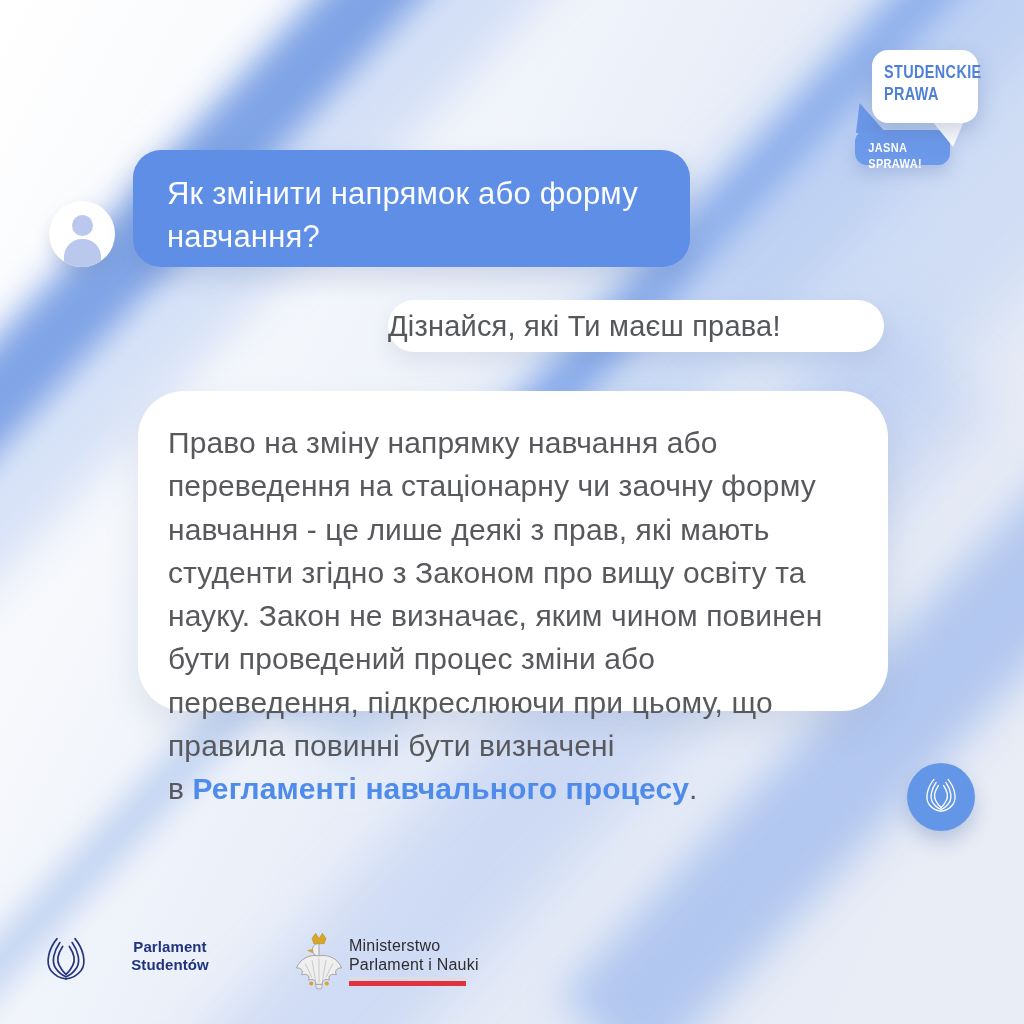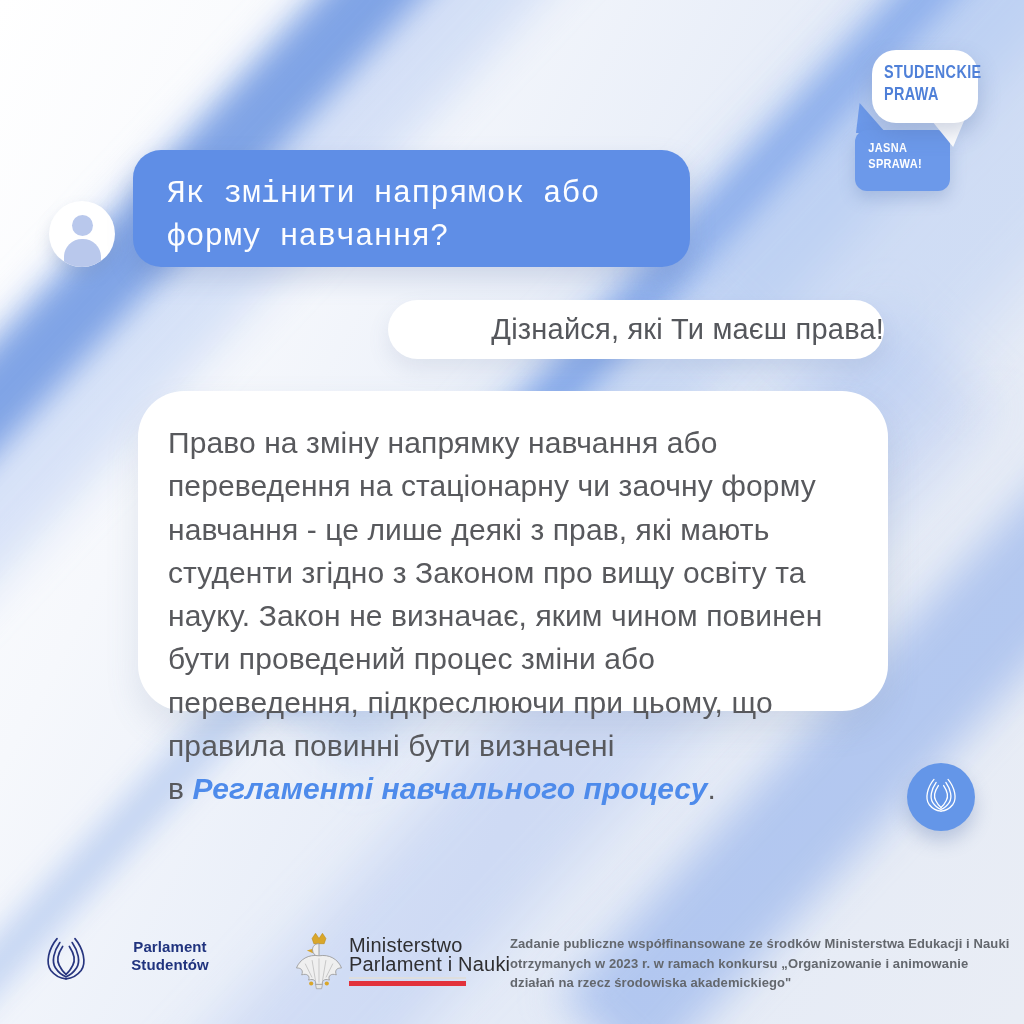--- a/index.html
+++ b/index.html
@@ -13,62 +13,62 @@
   .s1{left:176px;top:205px;width:1700px;height:76px;background:rgba(108,150,226,.82);}
   .s1b{left:205px;top:235px;width:1700px;height:170px;background:rgba(140,172,234,.30);filter:blur(22px);}
   .s2{left:788px;top:145px;width:1500px;height:46px;background:rgba(116,158,232,.78);}
   .s2b{left:815px;top:170px;width:1500px;height:150px;background:rgba(150,182,240,.33);filter:blur(24px);}
   .s3{left:1012px;top:600px;width:1200px;height:120px;background:rgba(128,164,234,.50);filter:blur(20px);}
   .s4{left:430px;top:905px;width:1500px;height:150px;background:rgba(142,172,236,.25);filter:blur(26px);}
   .s5{left:78px;top:878px;width:900px;height:42px;background:rgba(118,158,230,.35);filter:blur(14px);}
   .s6{left:1000px;top:110px;width:700px;height:280px;background:rgba(168,194,242,.35);filter:blur(30px);}
 
   
-  .badge-white{position:absolute;left:872px;top:50px;width:106px;height:73px;background:#ffffff;border-radius:24px;
+  .badge-white{position:absolute;left:872px;top:50px;width:106px;height:73px;background:#ffffff;border-radius:16px;
     box-shadow:0 10px 22px rgba(80,100,150,.28);z-index:6;}
   .badge-tail{position:absolute;left:932px;top:121px;width:32px;height:26px;background:#ffffff;
     clip-path:polygon(0 0,100% 0,66% 100%);z-index:6;}
   .badge-text{display:block;padding:11px 0 0 15px;font-size:18px;font-weight:700;color:#4f80d8;
     line-height:22px;letter-spacing:.5px;transform:scaleX(.8);transform-origin:left top;white-space:nowrap;}
-  .jasna{position:absolute;left:855px;top:130px;width:95px;height:61px;background:#6c99ea;border-radius:12px;
+  .jasna{position:absolute;left:855px;top:130px;width:95px;height:35px;background:#6c99ea;border-radius:12px;
     box-shadow:0 8px 16px rgba(80,110,170,.25);z-index:5;}
   .jasna-tail{position:absolute;left:856px;top:103px;width:30px;height:30px;background:#6c99ea;
     clip-path:polygon(12% 0,0 100%,100% 100%);z-index:4;}
   .jasna-text{display:block;padding:10px 0 0 15px;font-size:12.5px;font-weight:700;color:#ffffff;
     line-height:16px;letter-spacing:.4px;transform:scaleX(.88);transform-origin:left top;white-space:nowrap;}
 
   
   .avatar{position:absolute;left:49px;top:201px;width:66px;height:66px;border-radius:50%;background:#ffffff;
     box-shadow:0 8px 16px rgba(90,110,150,.18);overflow:hidden;}
   .avatar .head{position:absolute;left:23px;top:14px;width:21px;height:21px;border-radius:50%;background:#b9c8ec;}
   .avatar .body{position:absolute;left:15px;top:38px;width:37px;height:34px;border-radius:18px 18px 4px 4px;background:#b9c8ec;}
 
   .q-bubble{position:absolute;left:133px;top:150px;width:557px;height:117px;background:#5f8ee6;border-radius:28px;
     box-shadow:0 12px 26px rgba(90,115,170,.22);}
-  .q-bubble p{margin:0;padding:22px 18px 0 34px;font-size:31px;color:#fcfdff;line-height:43px;letter-spacing:.2px;font-family:Liberation Mono, monospace;}
+  .q-bubble p{margin:0;padding:22px 18px 0 34px;font-size:31px;color:#fcfdff;line-height:43px;letter-spacing:.2px;}
 
-  .teaser{position:absolute;left:388px;top:300px;width:496px;height:59px;background:#ffffff;border-radius:33px;
-    box-shadow:0 10px 22px rgba(90,110,150,.12);display:flex;align-items:center;justify-content:flex-end;}
+  .teaser{position:absolute;left:388px;top:300px;width:496px;height:52px;background:#ffffff;border-radius:33px;
+    box-shadow:0 10px 22px rgba(90,110,150,.12);display:flex;align-items:center;justify-content:flex-start;}
   .teaser p{margin:0;font-size:29px;color:#55575c;letter-spacing:.2px;}
 
   .a-bubble{position:absolute;left:138px;top:391px;width:750px;height:320px;background:#ffffff;border-radius:46px;
     box-shadow:0 16px 34px rgba(90,110,150,.14);}
   .a-bubble p{margin:0;padding:30px 42px 0 30px;font-size:30px;color:#58595d;line-height:43.3px;letter-spacing:.1px;}
-  .a-link{color:#4e8beb;font-weight:700;text-decoration:none;font-style:italic;}
+  .a-link{color:#4e8beb;font-weight:700;text-decoration:none;}
 
   .blue-seal{position:absolute;left:907px;top:763px;width:68px;height:68px;border-radius:50%;background:#6496e8;
     box-shadow:0 10px 18px rgba(80,110,170,.30);display:flex;align-items:center;justify-content:center;}
   .blue-seal svg{width:44px;height:44px;color:#ffffff;}
 
   
   .psrp-logo{position:absolute;left:38px;top:932px;width:56px;height:58px;color:#27357f;}
   .psrp-text{position:absolute;left:96px;top:938px;width:148px;text-align:center;
     font-size:15px;font-weight:700;color:#20337e;line-height:17.5px;letter-spacing:.1px;}
   .eagle{position:absolute;left:293px;top:931px;width:52px;height:60px;}
-  .men-text{position:absolute;left:349px;top:936px;font-size:20px;color:#2e2e30;line-height:19px;letter-spacing:.2px;}
+  .men-text{position:absolute;left:349px;top:936px;font-size:16px;color:#2e2e30;line-height:19px;letter-spacing:.2px;}
   .men-bar{position:absolute;left:349px;top:977px;width:117px;}
   .men-bar .grey{height:2px;background:#dedede;margin-bottom:2px;}
   .men-bar .red{height:5px;background:#e2323c;}
   .note{position:absolute;left:510px;top:934px;width:500px;font-size:13px;font-weight:700;color:#63676d;
     line-height:19.5px;letter-spacing:.1px;}
 </style>
 </head>
 <body>
 
 <svg width="0" height="0" style="position:absolute">
@@ -147,15 +147,14 @@
   </svg>
   <div class="men-text">
     <span>Ministerstwo</span><br>
     <span>Parlament i Nauki</span>
   </div>
   <div class="men-bar">
     <div class="grey"></div>
     <div class="red"></div>
   </div>
 
-  <div class="note">Zadanie publiczne współfinansowane ze środków Ministerstwa Edukacji i Nauki otrzymanych w 2023 r. w ramach konkursu „Organizowanie i animowanie działań na rzecz środowiska akademickiego"</div>
 
 </div>
 
 </body></html>

